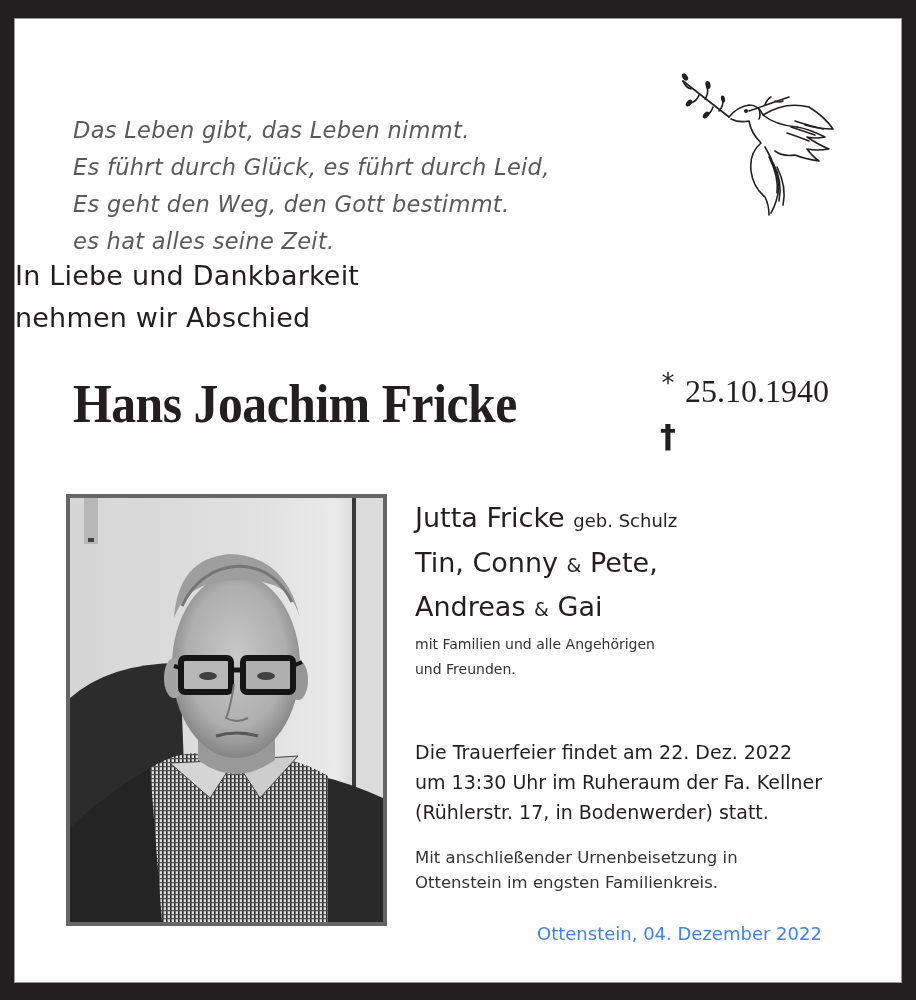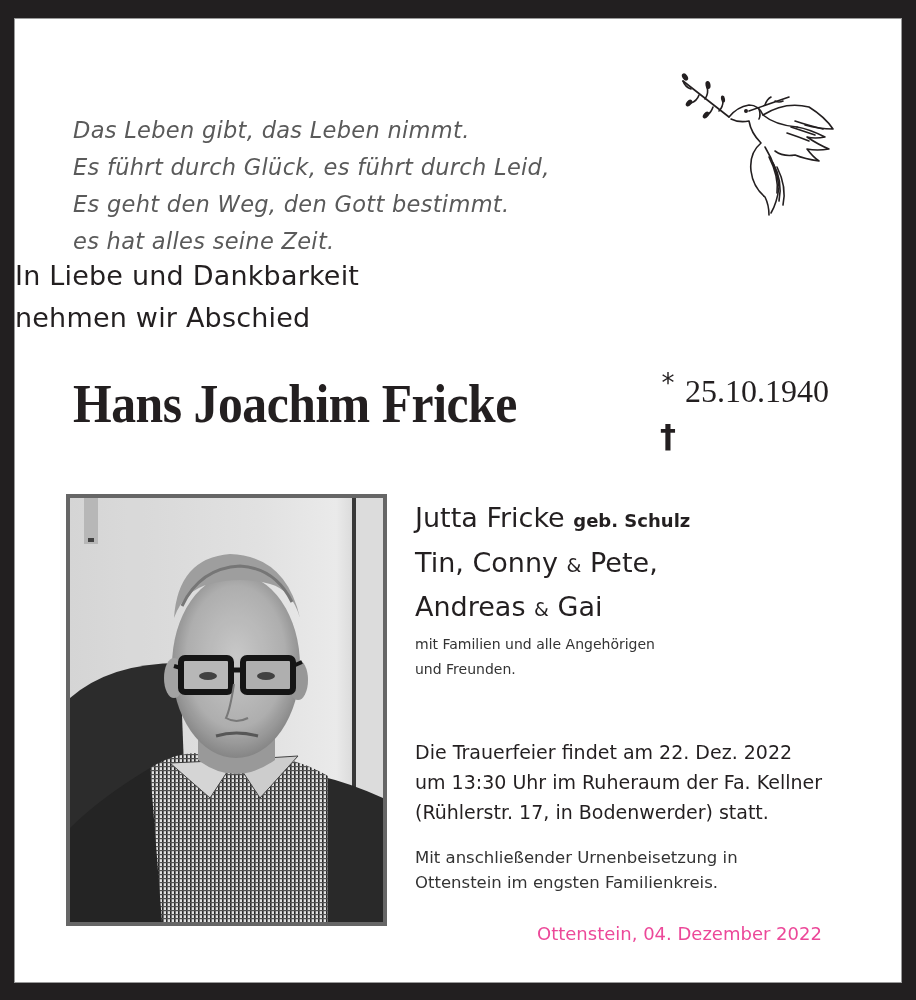--- a/index.html
+++ b/index.html
@@ -90,21 +90,21 @@
     color: #231f20;
     white-space: nowrap;
   }
   .family .big {
     font-size: 27px;
     line-height: 42px;
     font-weight: 500;
   }
   .family .small {
     font-size: 18px;
-    font-weight: bold;
+    font-weight: normal;
   }
   .family .amp {
     font-size: 19px;
   }
   .family .note {
     font-size: 14px;
     line-height: 25px;
     margin-top: 2px;
     color: #333;
   }
@@ -123,21 +123,21 @@
     font-size: 16.5px;
     line-height: 25px;
     margin-top: 18px;
     color: #333;
   }
   .place-date {
     position: absolute;
     left: 522px; top: 904px;
     font-family: "DejaVu Sans", sans-serif;
     font-size: 18px;
-    color: #ec4899;
+    color: #3b82f6;
     white-space: nowrap;
   }
 </style>
 </head>
 <body>
 
 <div class="card">
 
   <div class="poem">
     <div>Das Leben gibt, das Leben nimmt.</div>

